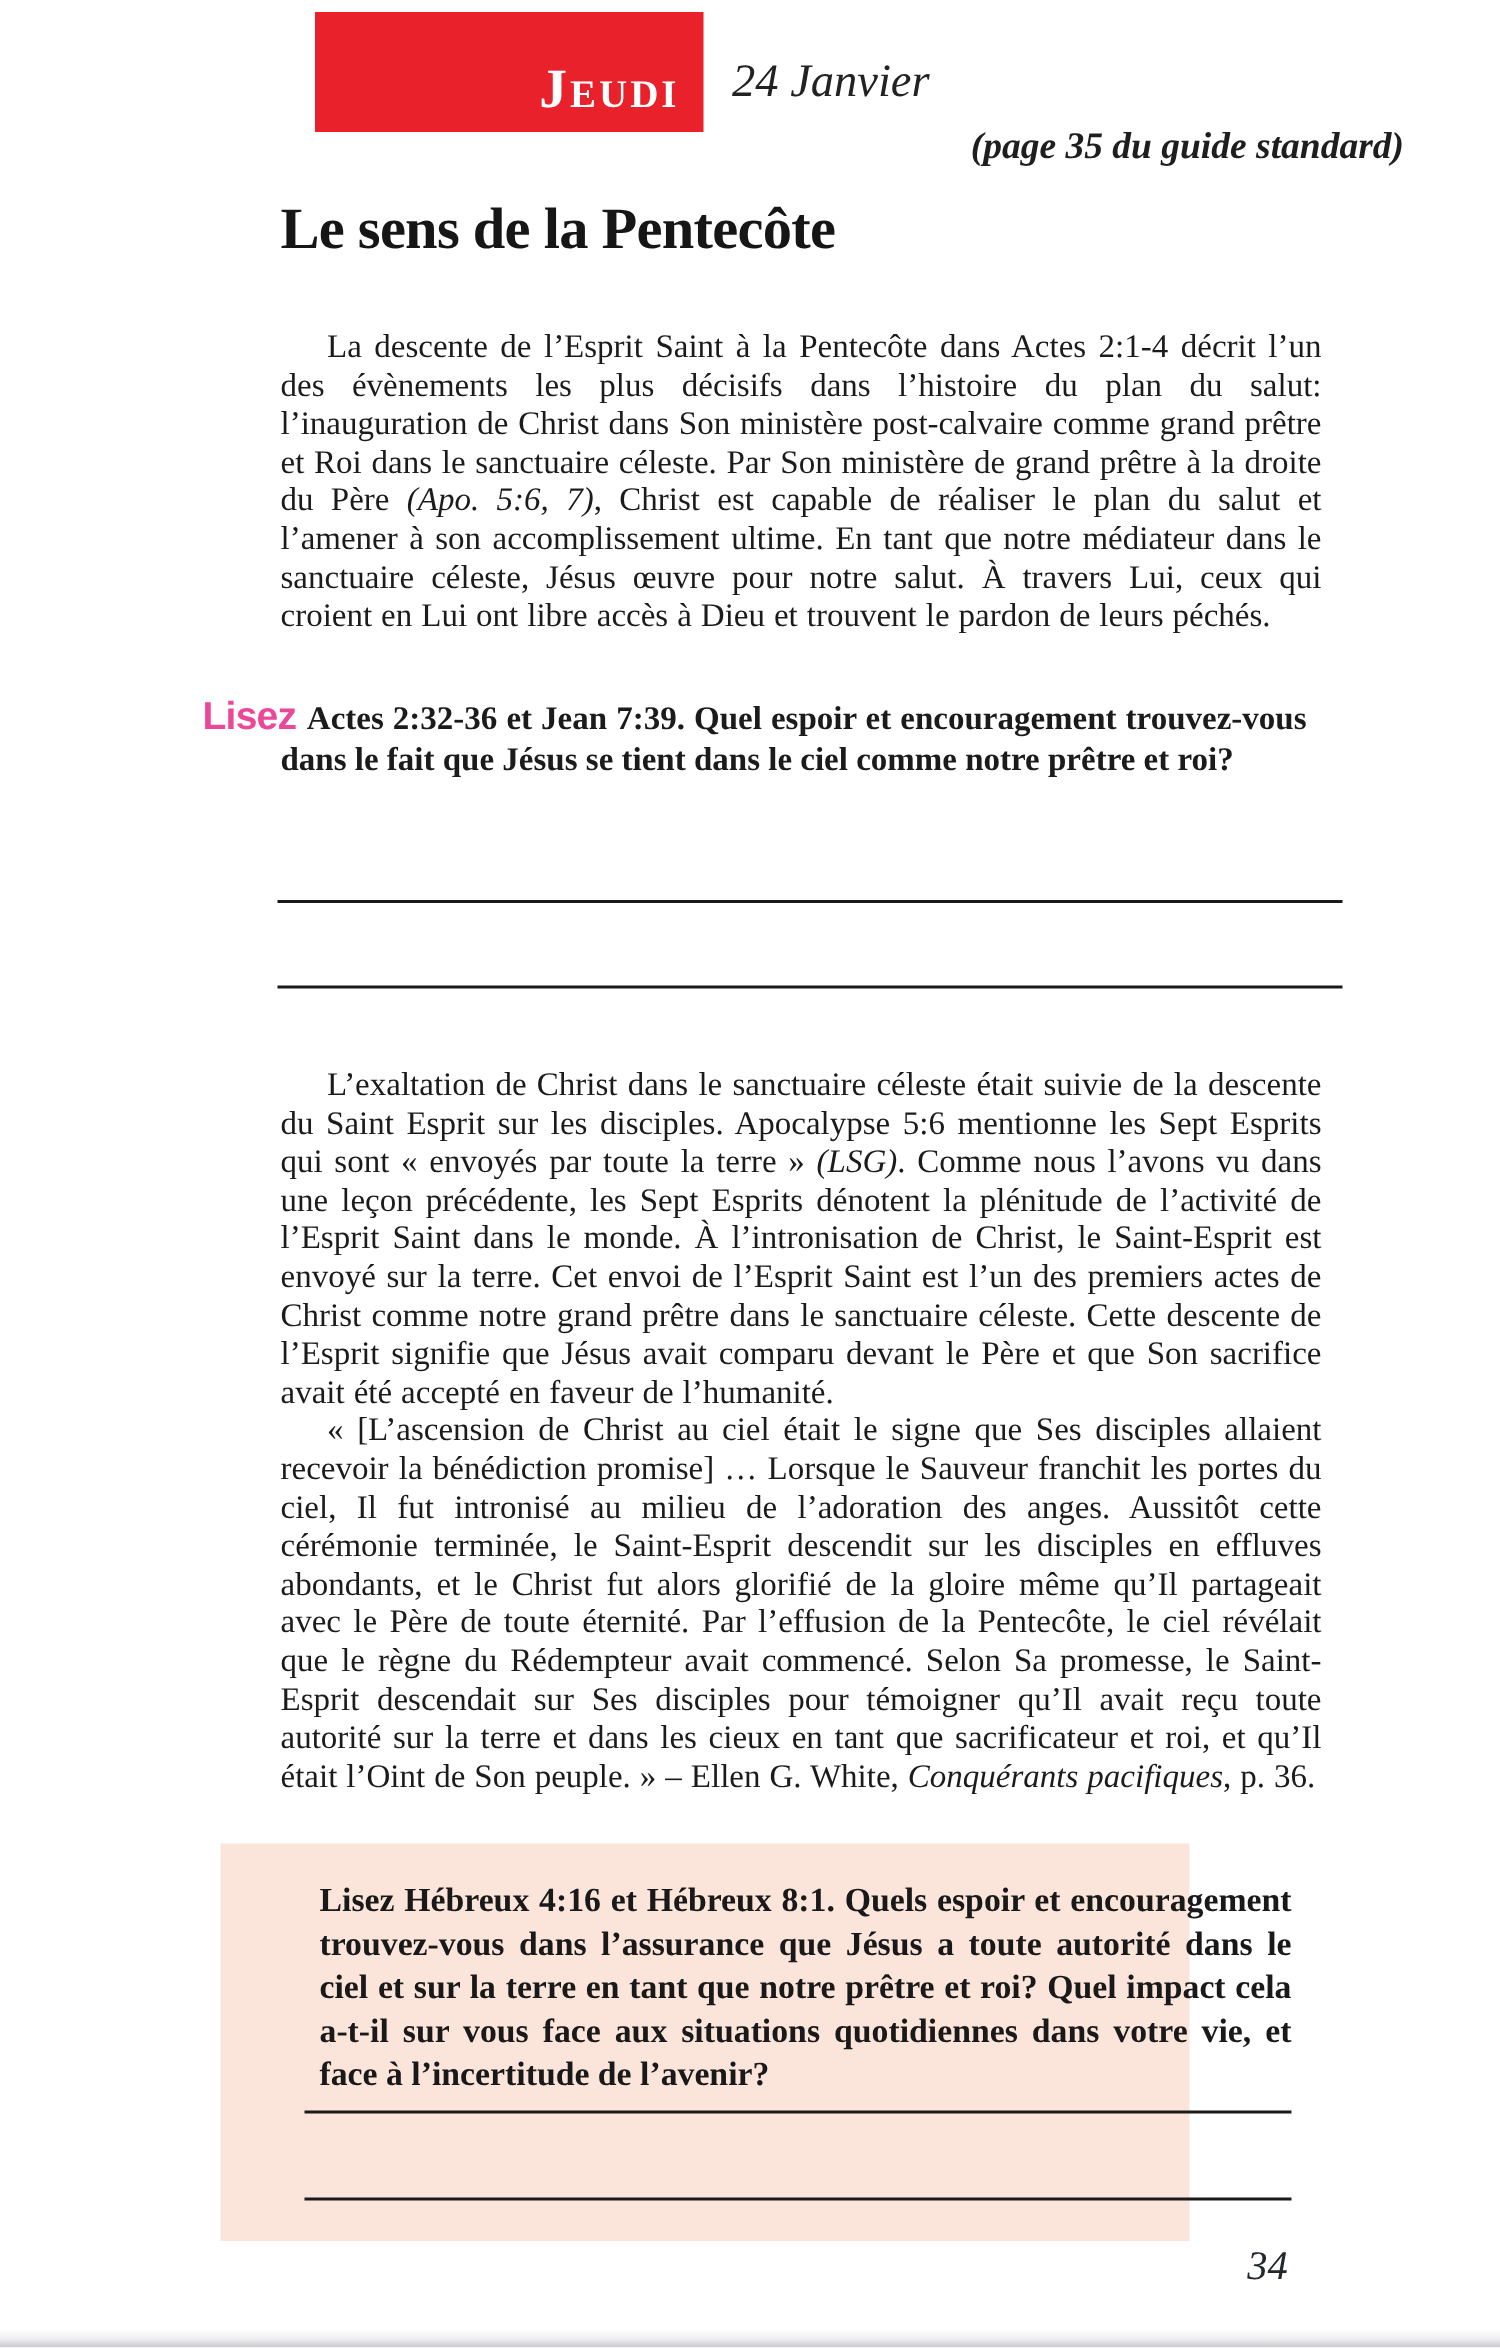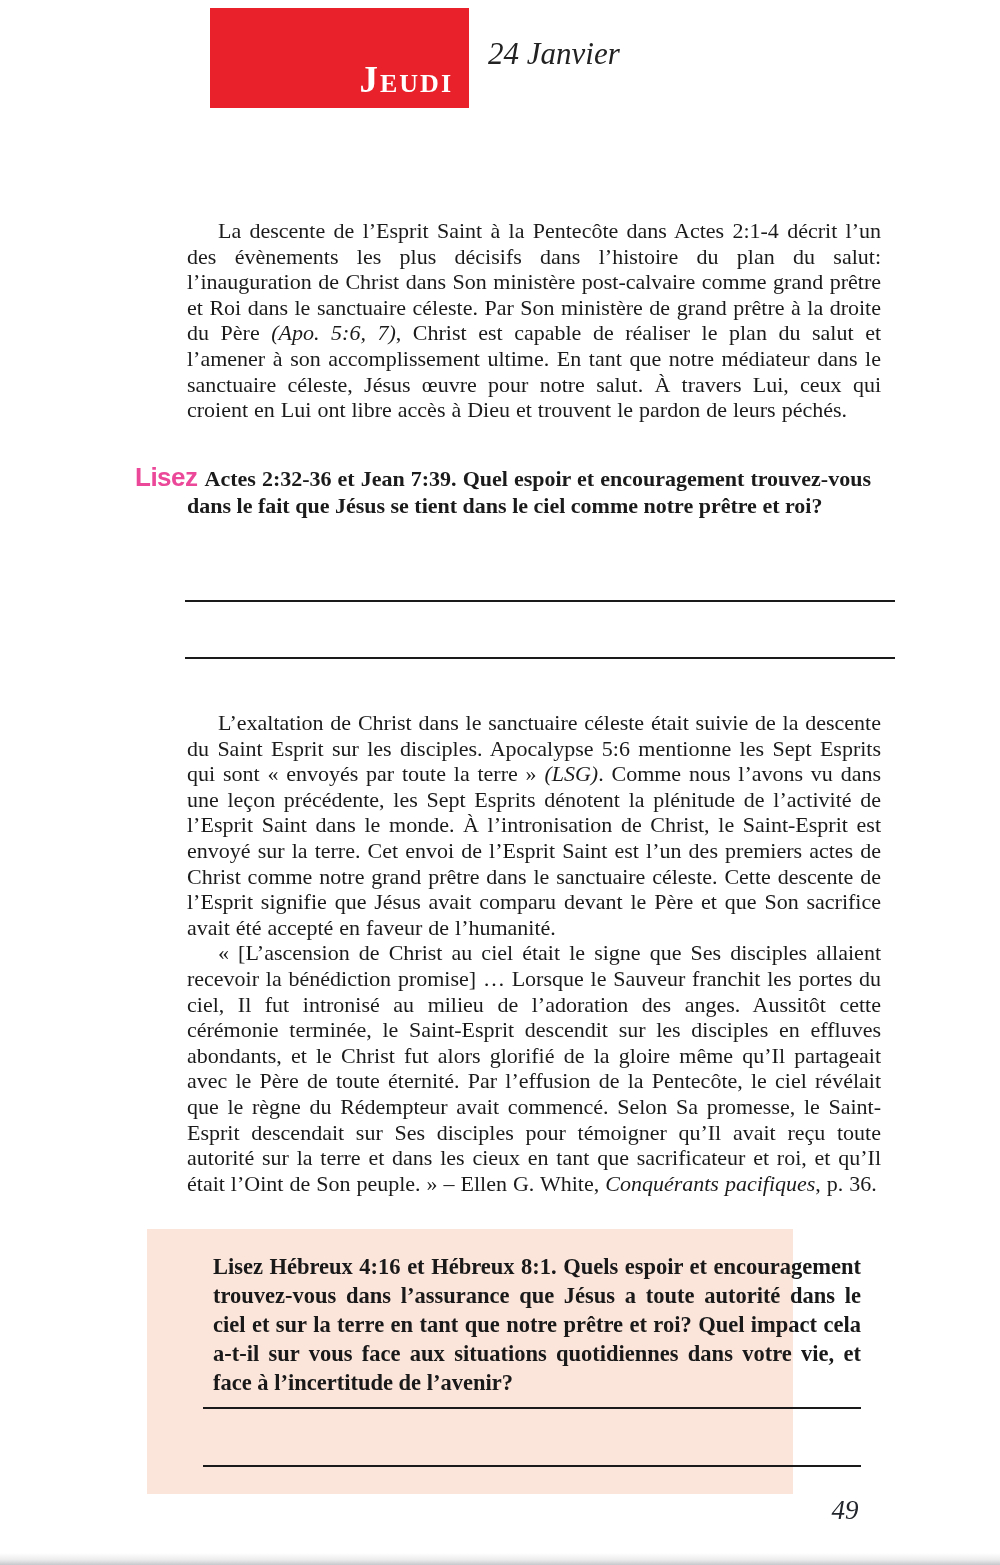--- a/index.html
+++ b/index.html
@@ -10,21 +10,21 @@
     background: #ffffff;
     overflow: hidden;
     font-family: "Liberation Serif", serif;
     color: #1b1b1b;
   }
 
   
   .banner {
     position: absolute;
     left: 210px; top: 8px;
-    width: 259px; height: 100px;
+    width: 259px; height: 80px;
     background: #e9212a;
     display: flex;
     align-items: flex-end;
     justify-content: flex-end;
     padding: 0 16px 10px 0;
     box-sizing: border-box;
   }
   .banner .day {
     color: #ffffff;
     font-weight: 700;
@@ -163,21 +163,23 @@
 </style>
 </head>
 <body>
 
 <div class="page">
 
   <div class="banner">
     <span class="day">Jeudi</span>
   </div>
   <div class="lesson-date">24 Janvier</div>
-
+  <div class="guide-ref">(page 35 du guide standard)</div>
+
+  <h1 class="lesson-title" style="margin:0">Le sens de la Pentecôte</h1>
 
   <div class="intro-block">
     <p class="para"><span>La descente de l’Esprit Saint à la Pentecôte dans Actes 2:1-4 décrit l’un des évènements les plus décisifs dans l’histoire du plan du salut: l’inauguration de Christ dans Son ministère post-calvaire comme grand prêtre et Roi dans le sanctuaire céleste. Par Son ministère de grand prêtre à la droite du Père </span><i>(Apo. 5:6, 7)</i><span>, Christ est capable de réaliser le plan du salut et l’amener à son accomplissement ultime. En tant que notre médiateur dans le sanctuaire céleste, Jésus œuvre pour notre salut. À travers Lui, ceux qui croient en Lui ont libre accès à Dieu et trouvent le pardon de leurs péchés.</span></p>
   </div>
 
   <div class="question-block">
     <span class="lisez-label">Lisez</span><span>Actes 2:32-36 et Jean 7:39. Quel espoir et encouragement trouvez-vous dans le fait que Jésus se tient dans le ciel comme notre prêtre et roi?</span>
   </div>
 
   <div class="answer-line ans-1"></div>
@@ -187,16 +189,16 @@
     <p class="para"><span>L’exaltation de Christ dans le sanctuaire céleste était suivie de la descente du Saint Esprit sur les disciples. Apocalypse 5:6 mentionne les Sept Esprits qui sont « envoyés par toute la terre » </span><i>(LSG)</i><span>. Comme nous l’avons vu dans une leçon précédente, les Sept Esprits dénotent la plénitude de l’activité de l’Esprit Saint dans le monde. À l’intronisation de Christ, le Saint-Esprit est envoyé sur la terre. Cet envoi de l’Esprit Saint est l’un des premiers actes de Christ comme notre grand prêtre dans le sanctuaire céleste. Cette descente de l’Esprit signifie que Jésus avait comparu devant le Père et que Son sacrifice avait été accepté en faveur de l’humanité.</span></p>
     <p class="para"><span>« [L’ascension de Christ au ciel était le signe que Ses disciples allaient recevoir la bénédiction promise] … Lorsque le Sauveur franchit les portes du ciel, Il fut intronisé au milieu de l’adoration des anges. Aussitôt cette cérémonie terminée, le Saint-Esprit descendit sur les disciples en effluves abondants, et le Christ fut alors glorifié de la gloire même qu’Il partageait avec le Père de toute éternité. Par l’effusion de la Pentecôte, le ciel révélait que le règne du Rédempteur avait commencé. Selon Sa promesse, le Saint-Esprit descendait sur Ses disciples pour témoigner qu’Il avait reçu toute autorité sur la terre et dans les cieux en tant que sacrificateur et roi, et qu’Il était l’Oint de Son peuple. » – Ellen G. White, </span><i>Conquérants pacifiques</i><span>, p. 36.</span></p>
   </div>
 
   <div class="discussion-box">
     <p class="discussion-text">Lisez Hébreux 4:16 et Hébreux 8:1. Quels espoir et encouragement trouvez-vous dans l’assurance que Jésus a toute autorité dans le ciel et sur la terre en tant que notre prêtre et roi? Quel impact cela a-t-il sur vous face aux situations quotidiennes dans votre vie, et face à l’incertitude de l’avenir?</p>
     <div class="box-line box-line-1"></div>
     <div class="box-line box-line-2"></div>
   </div>
 
-  <div class="page-number">49</div>
+  <div class="page-number">34</div>
   <div class="bottom-edge"></div>
 
 </div>
 
 </body></html>

